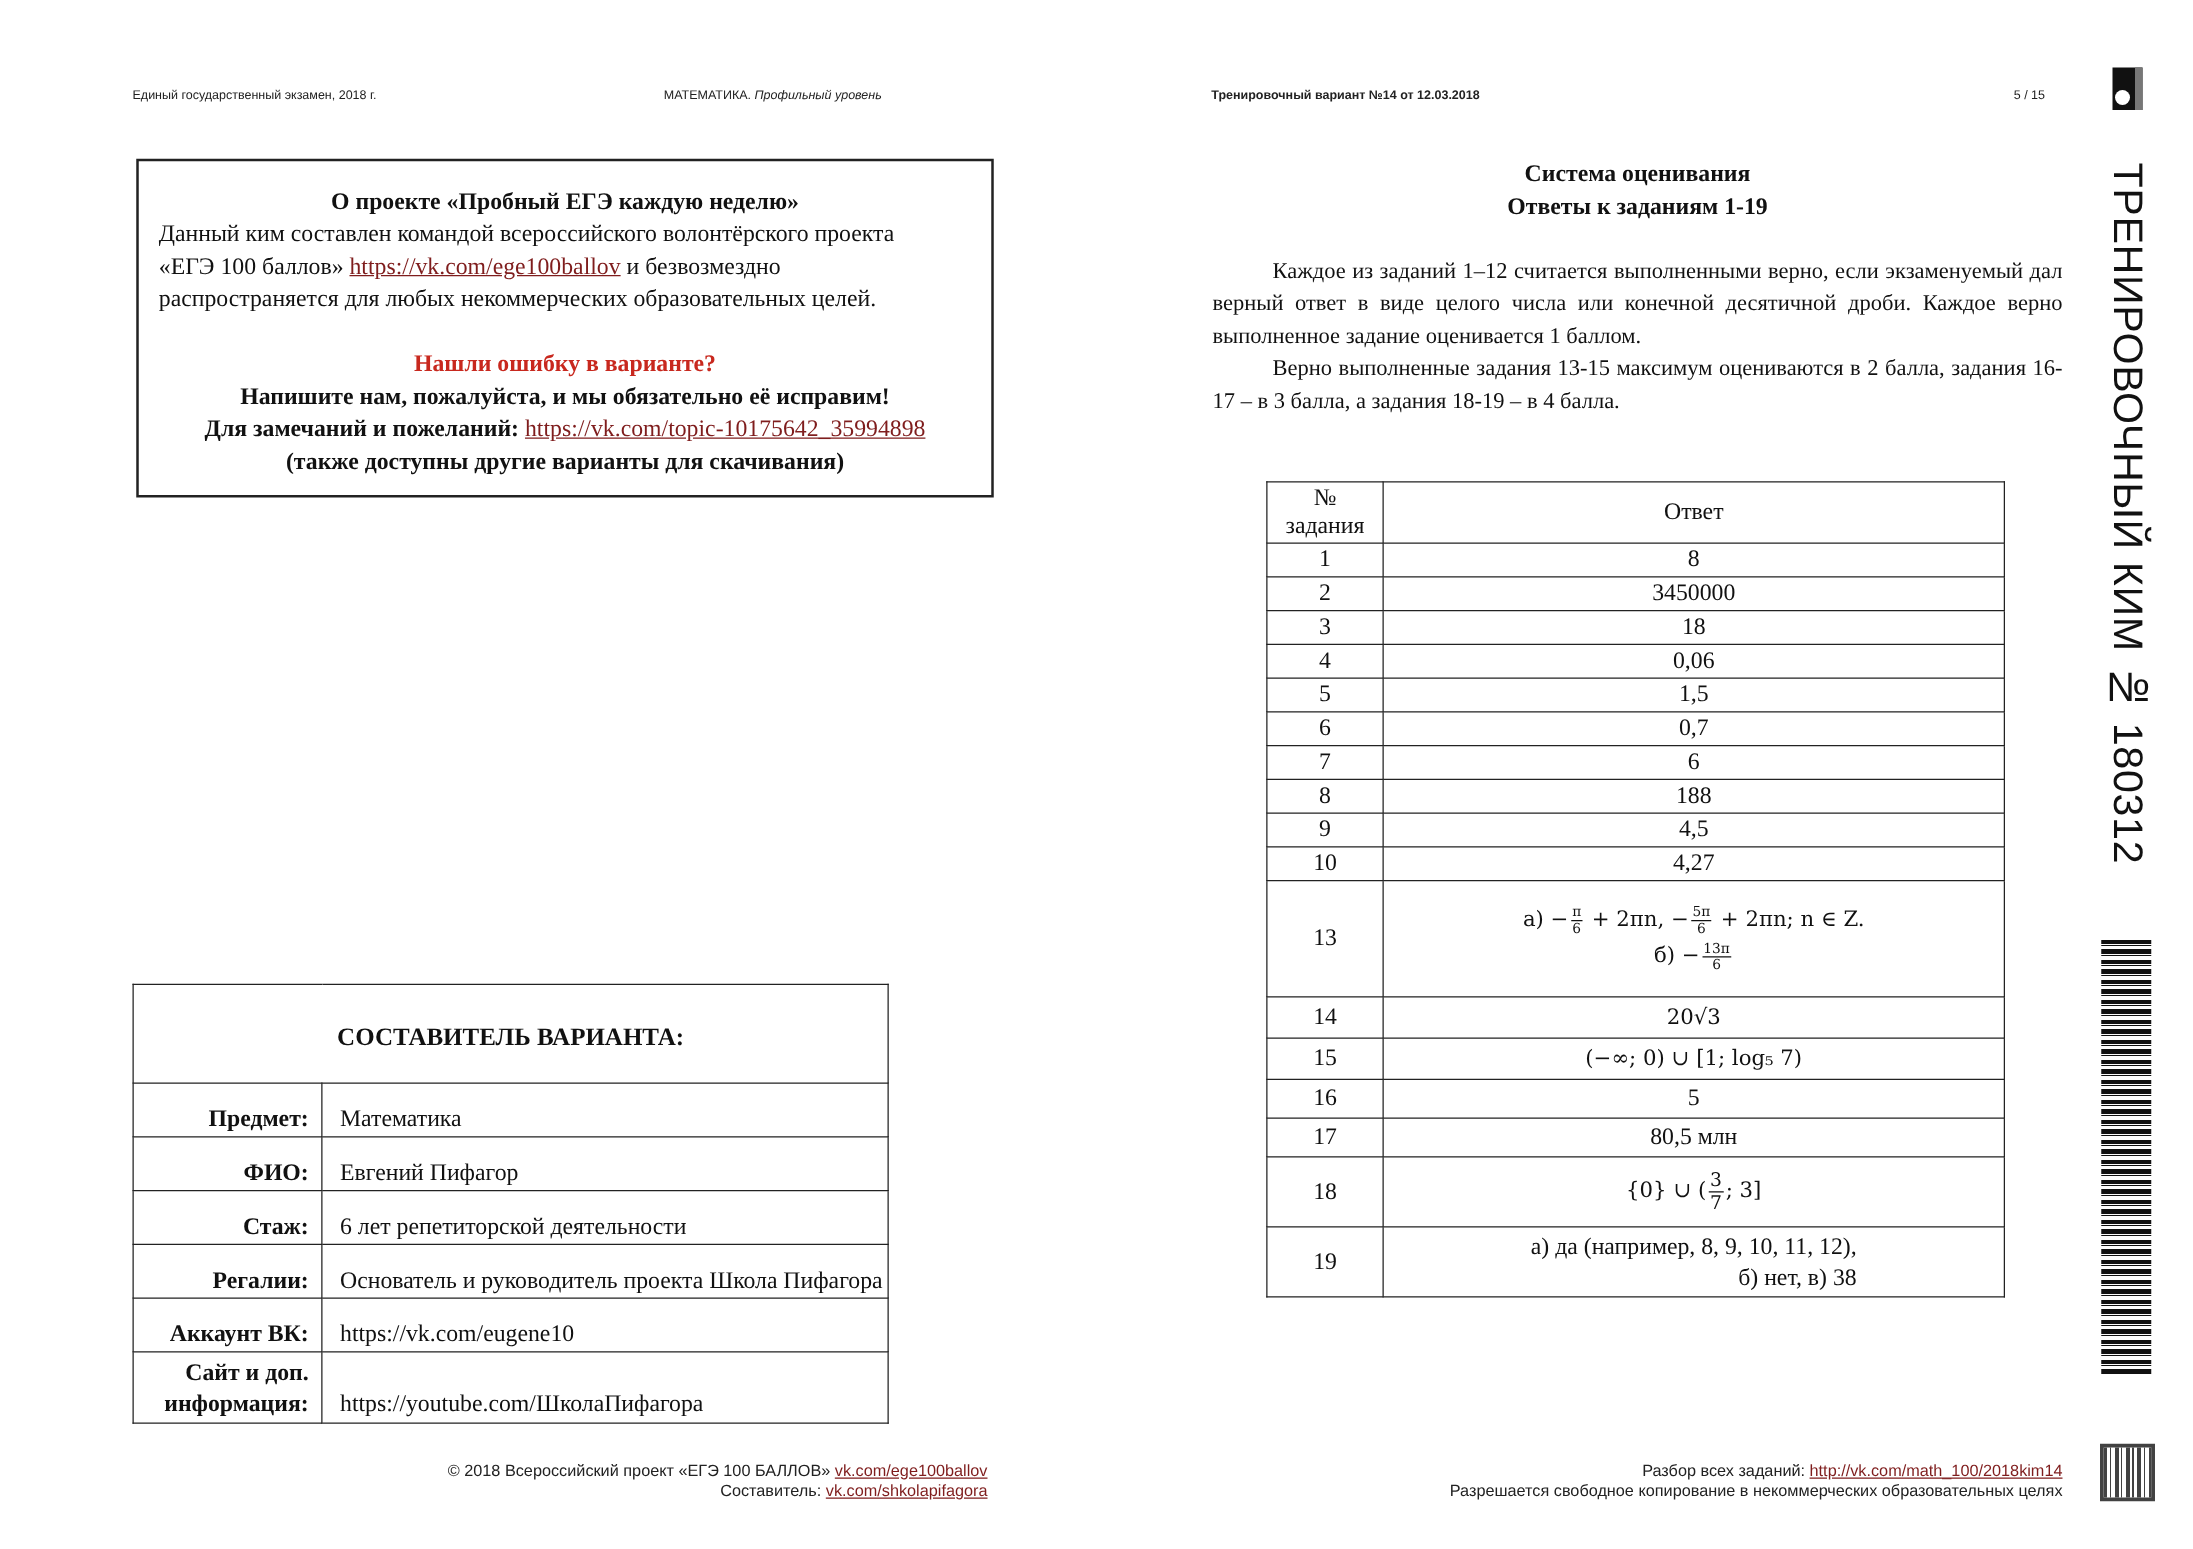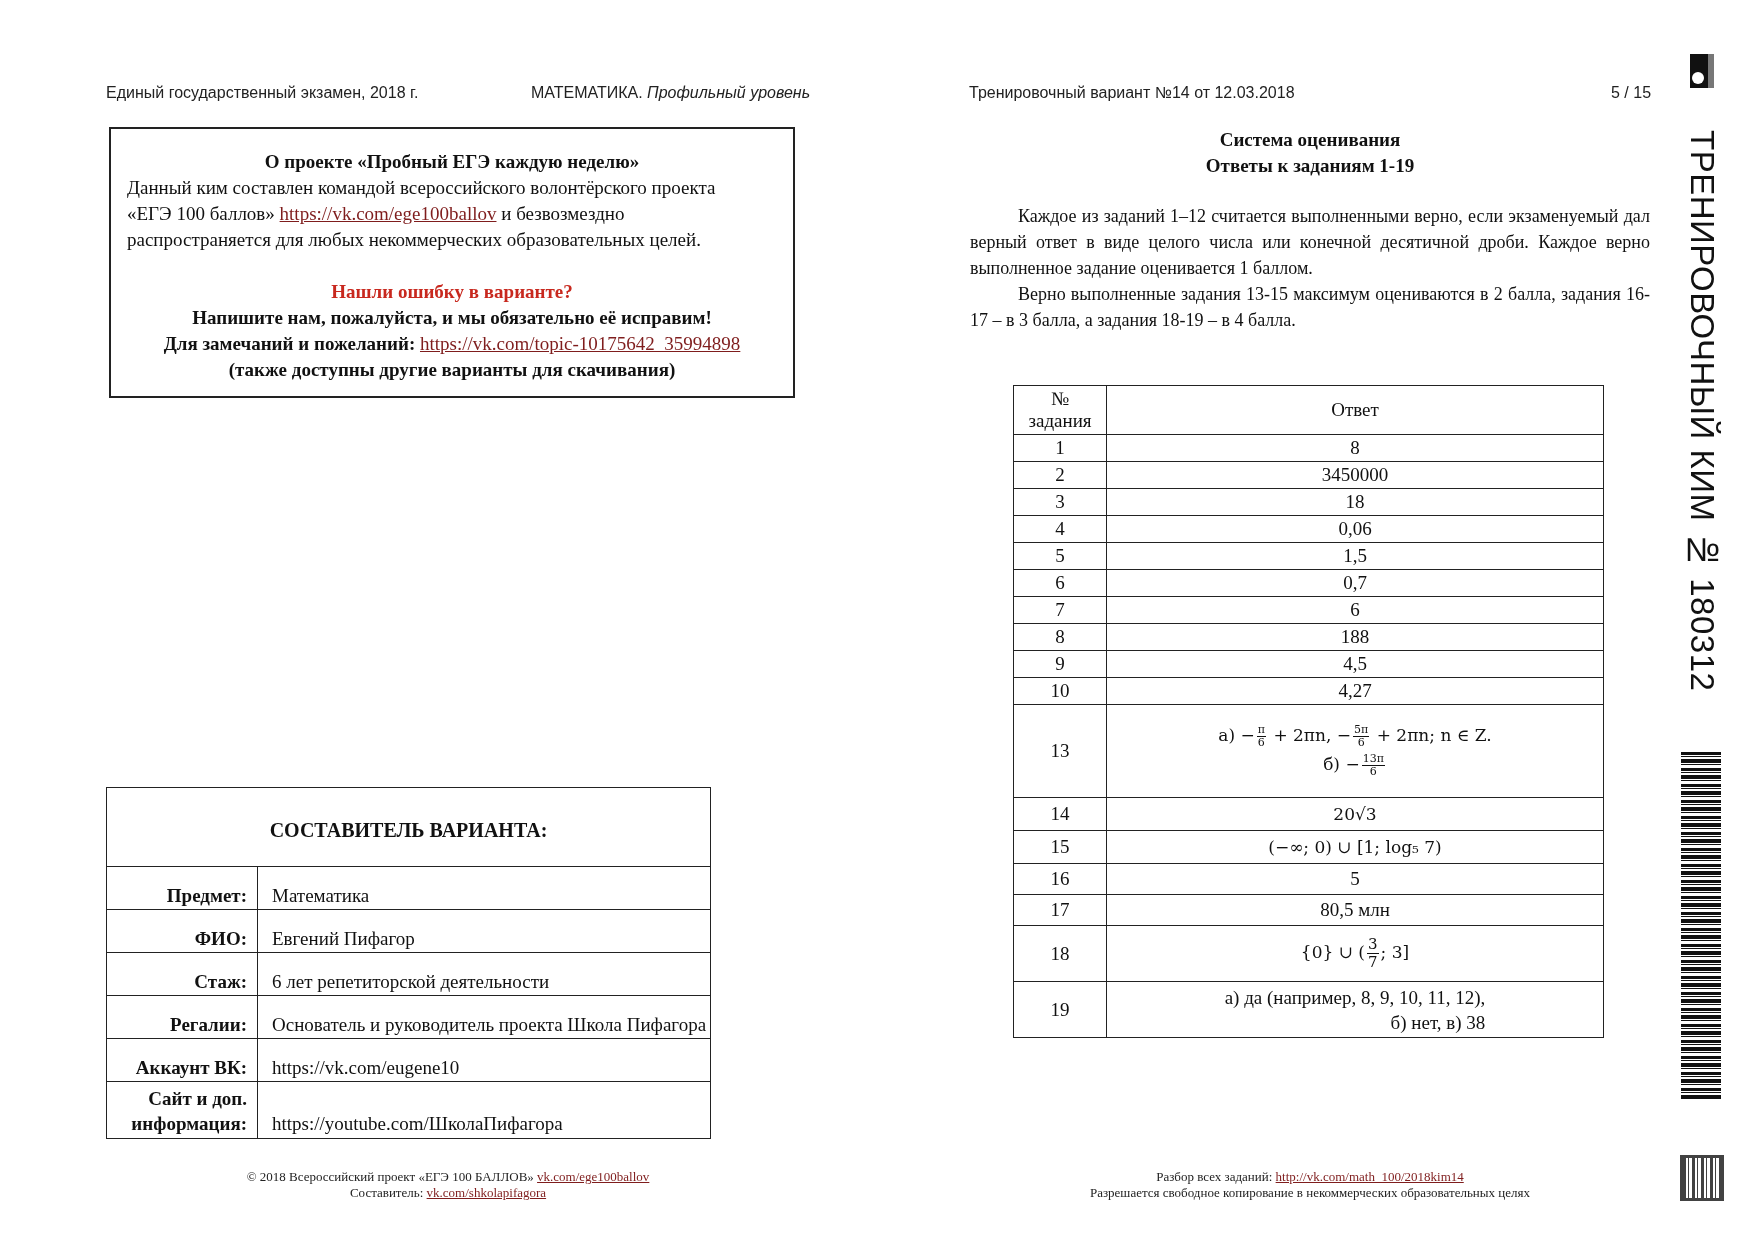--- a/index.html
+++ b/index.html
@@ -1,40 +1,40 @@
 <!DOCTYPE html>
 <html><head>
 <meta charset="utf-8">
 <style>
   * { box-sizing: border-box; margin: 0; padding: 0; }
   html, body { width: 1754px; height: 1239px; background: #ffffff; overflow: hidden; }
   body { position: relative; font-family: "Liberation Serif", serif; color: #111; }
   .abs { position: absolute; }
   a, .link { color: #7f1d1d; text-decoration: underline; }
 
-  .hdr { font-family: "Liberation Sans", sans-serif; font-size: 16px; color: #222; top: 84px; white-space: nowrap; }
+  .hdr { font-family: "Liberation Sans", sans-serif; font-size: 10px; color: #222; top: 71px; white-space: nowrap; }
   .hdr i { font-style: italic; }
 
   
   #project-box { left: 109px; top: 127px; width: 686px; height: 271px; border: 2px solid #222; text-align: center; font-size: 19px; line-height: 26px; padding-top: 20px; }
   #project-box .title { font-weight: bold; }
   #project-box .body { text-align: left; padding: 0 0 0 16px; }
   #project-box .red { color: #c8281e; font-weight: bold; margin-top: 26px; }
   #project-box .bold { font-weight: bold; }
 
   
   #author { left: 106px; top: 787px; width: 605px; border-collapse: collapse; font-size: 19px; }
   #author td { border: 1.5px solid #222; }
   #author .head td { height: 79px; text-align: center; font-weight: bold; font-size: 20px; padding-top: 6px; }
   #author .lbl { width: 151px; text-align: right; font-weight: bold; padding-right: 10px; vertical-align: bottom; padding-bottom: 2px; }
   #author .val { padding-left: 14px; vertical-align: bottom; padding-bottom: 2px; }
   #author tr.r td { height: 43px; }
   #author tr.r2 td { height: 57px; line-height: 25px; }
 
-  .footer { font-family: Liberation Serif, serif; font-size: 13px; text-align: center; line-height: 16px; color: #222; }
+  .footer { font-family: Liberation Sans, sans-serif; font-size: 13px; text-align: right; line-height: 16px; color: #222; }
 
   
   #scoring-title { left: 970px; width: 680px; top: 127px; text-align: center; font-weight: bold; font-size: 19px; line-height: 26px; }
   #scoring-text { left: 970px; width: 680px; top: 203px; font-size: 18px; line-height: 26px; text-align: justify; }
   #scoring-text p { text-indent: 48px; }
 
   #answers { left: 1013px; top: 385px; width: 591px; border-collapse: collapse; font-size: 19px; text-align: center; }
   #answers td { border: 1.5px solid #222; line-height: 22px; }
   #answers .num { width: 93px; }
   #answers tr.h td { height: 49px; }
@@ -58,21 +58,21 @@
      repeating-linear-gradient(90deg, #222 0 3px, #fff 3px 5px, #222 5px 6px, #fff 6px 9px),
      #fff; opacity: 0.85; border: 3px solid #222; }
   #logo { left: 1690px; top: 54px; width: 24px; height: 34px; background: #111; border-right: 6px solid #777; }
   #logo::after { content: ""; position: absolute; left: 2px; bottom: 4px; width: 12px; height: 12px; border-radius: 50%; background: #fff; }
 </style>
 </head>
 <body>
 
 <div class="abs hdr" style="left:106px;">Единый государственный экзамен, 2018 г.</div>
 <div class="abs hdr" style="left:531px;"><span>МАТЕМАТИКА.</span> <i>Профильный уровень</i></div>
-<div class="abs hdr" style="left:969px;">Тренировочный вариант №14 от 12.03.2018</div>
+<div class="abs hdr" style="left:969px;font-weight:bold;">Тренировочный вариант №14 от 12.03.2018</div>
 <div class="abs hdr" style="left:1611px;">5 / 15</div>
 <div class="abs" id="logo"></div>
 
 <div class="abs" id="project-box">
   <div class="title">О проекте «Пробный ЕГЭ каждую неделю»</div>
   <div class="body">
     <div>Данный ким составлен командой всероссийского волонтёрского проекта</div>
     <div><span>«ЕГЭ 100 баллов» </span><a class="link">https://vk.com/ege100ballov</a><span> и безвозмездно</span></div>
     <div>распространяется для любых некоммерческих образовательных целей.</div>
   </div>

